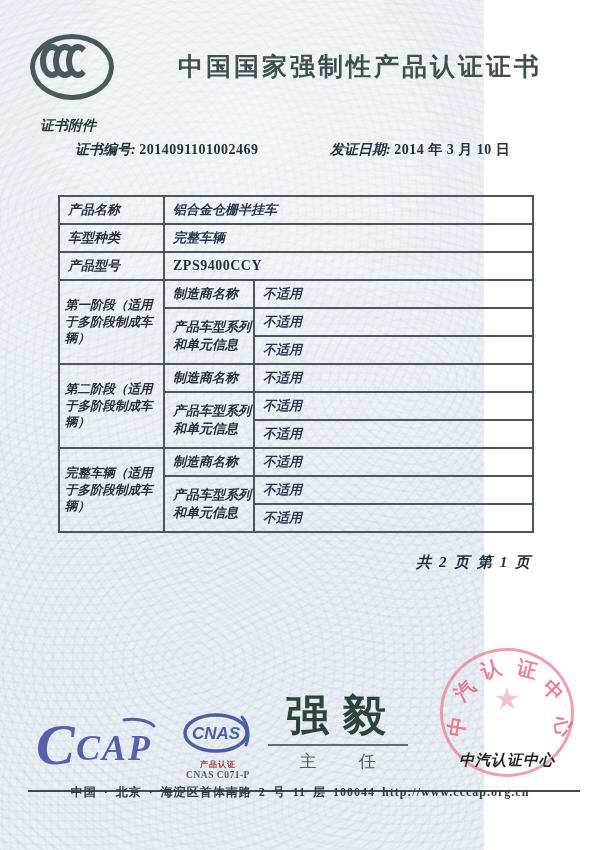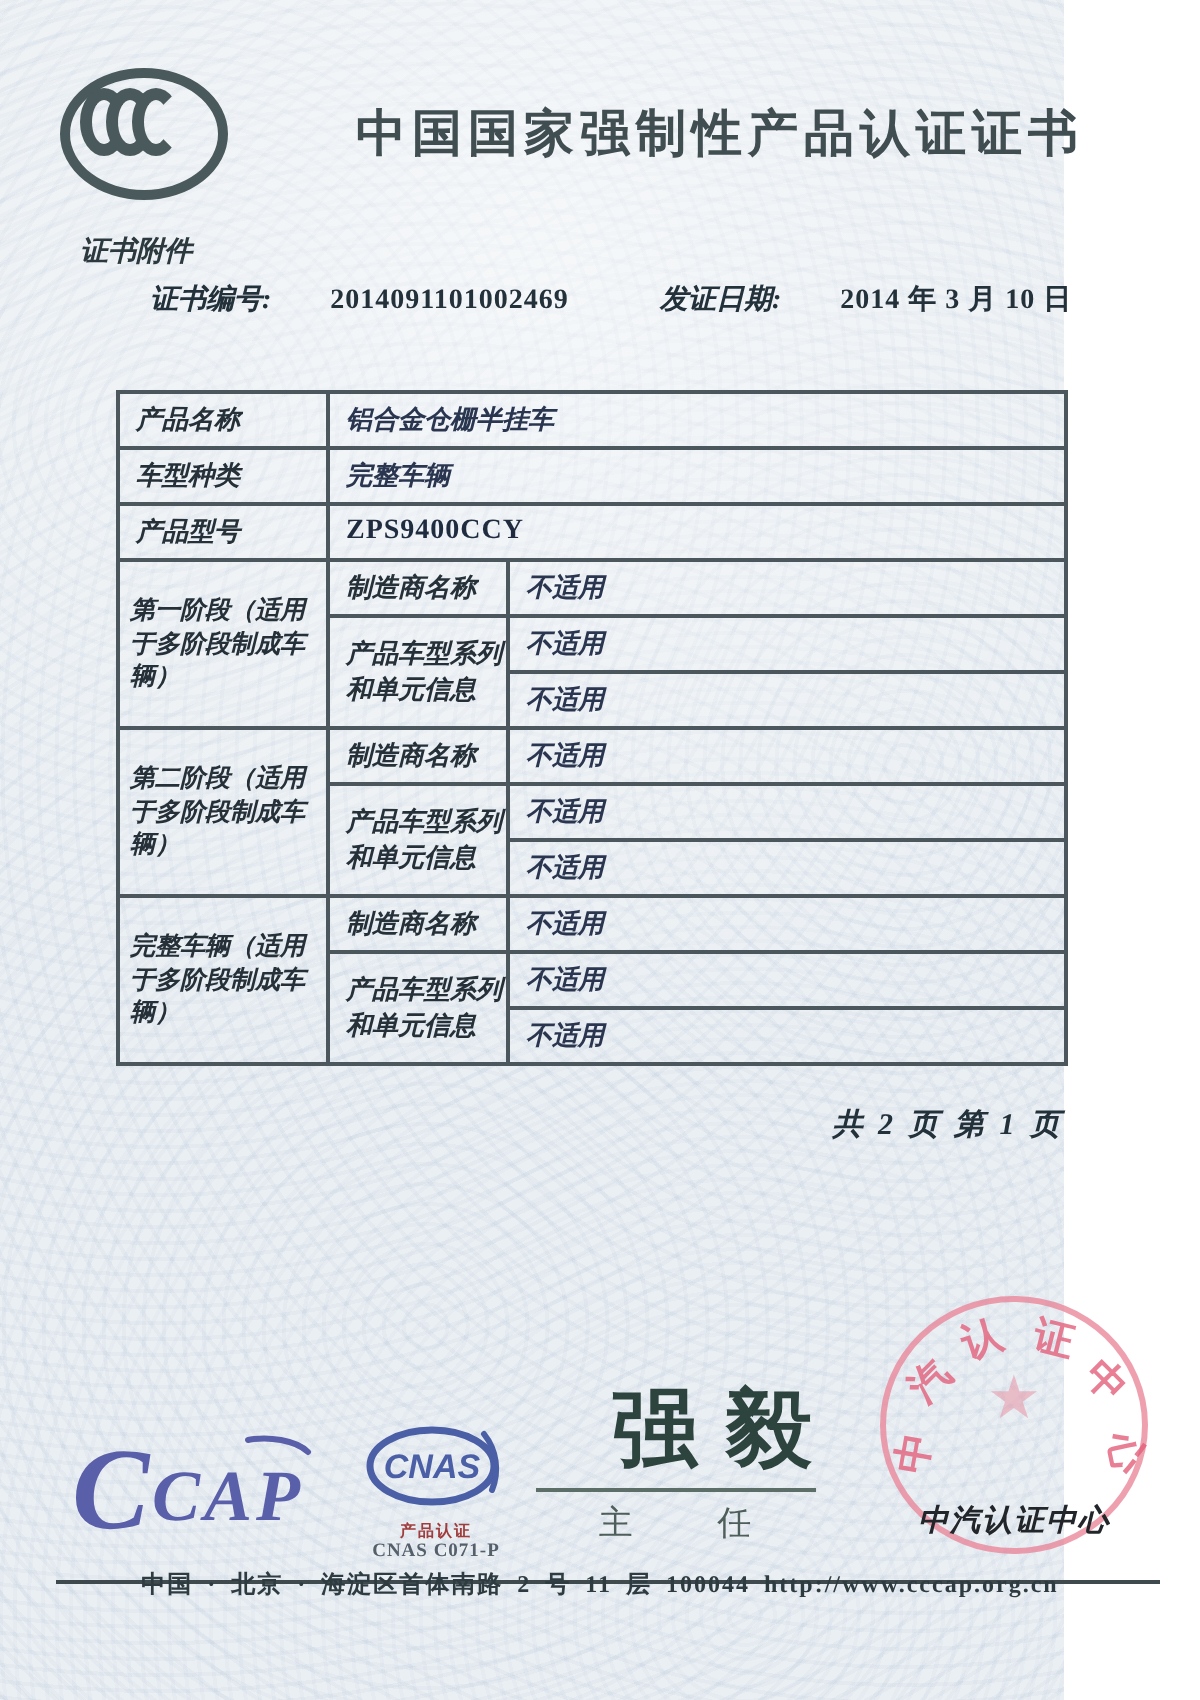--- a/index.html
+++ b/index.html
@@ -1,20 +1,20 @@
 <!DOCTYPE html>
 <html><head>
 <meta charset="utf-8">
 <style>
   * { margin: 0; padding: 0; box-sizing: border-box; }
   html, body { width: 600px; height: 850px; overflow: hidden; }
   body { font-family: "Liberation Serif", "DejaVu Serif", serif; }
 
   #page {
-    position: relative; width: 532px; height: 850px;
+    position: relative; width: 484px; height: 850px;
     background-color: #eaeff3;
     background-image:
       radial-gradient(circle at 50% 15%, rgba(255,255,255,0.55), transparent 55%),
       repeating-radial-gradient(circle at 15% 25%, rgba(148,168,198,0.08) 0 2px, transparent 2px 8px),
       repeating-radial-gradient(circle at 85% 45%, rgba(148,168,198,0.08) 0 2px, transparent 2px 9px),
       repeating-radial-gradient(circle at 40% 78%, rgba(148,168,198,0.07) 0 2px, transparent 2px 10px),
       repeating-radial-gradient(circle at 70% 95%, rgba(148,168,198,0.06) 0 2px, transparent 2px 7px);
   }
 
   
@@ -30,21 +30,21 @@
     font-size: 25px; font-weight: bold; letter-spacing: 3px;
     color: #404e52; text-align: center; }
 
   .attachment { position: absolute; left: 40px; top: 117px;
     font-size: 14px; font-weight: bold; color: #2c3a40; font-style: italic; }
 
   .meta-line { position: absolute; left: 0; top: 141px; width: 600px;
     font-size: 14px; font-weight: bold; color: #23313a; }
   .cert-no-wrap  { position: absolute; left: 75px; font-style: italic; }
   .issue-wrap    { position: absolute; left: 330px; font-style: italic; }
-  .num { font-style: normal; letter-spacing: 0.5px; margin-left: 26px; }
+  .num { font-style: normal; letter-spacing: 0.5px; }
 
   
   table.cert-table { position: absolute; left: 58px; top: 195px; width: 474px;
     border-collapse: collapse; table-layout: fixed; }
   .cert-table td { border: 2px solid #4b575c; height: 28px;
     padding: 2px 0 2px 8px; font-size: 13px; color: #253247;
     line-height: 1.35; vertical-align: middle; }
   .cert-table td.lbl { font-weight: bold; font-style: italic; color: #253038; }
   .cert-table td.stage { font-size: 12.5px; padding-left: 5px; }
   .cert-table td.val { font-style: italic; font-weight: bold; color: #2a3650; }
@@ -58,21 +58,21 @@
 
   
   .ccap { position: absolute; left: 36px; top: 716px; width: 148px; height: 52px; }
   .cnas { position: absolute; left: 178px; top: 712px; width: 80px; text-align: center; }
   .cnas-type { font-size: 8px; font-weight: bold; color: #a03c3c; letter-spacing: 1px; margin-top: 1px; }
   .cnas-code { font-size: 9.5px; font-weight: bold; color: #55606b; letter-spacing: 0.5px; }
 
   .sig-block { position: absolute; left: 256px; top: 690px; width: 164px; text-align: center; }
   .sig-name { font-size: 43px; font-weight: bold; color: #2d433d;
     letter-spacing: 14px; padding-left: 10px; line-height: 1.2;
-    font-family: "Liberation Serif", serif; text-align: right; }
+    font-family: "Liberation Serif", serif; }
   .sig-line { width: 140px; margin: 2px auto 0; border-top: 2px solid #5d6d68; }
   .sig-title { margin-top: 4px; font-size: 17px; color: #4e5f5b;
     word-spacing: 36px; letter-spacing: 1px; }
 
   
   .stamp { position: absolute; left: 440px; top: 648px; width: 134px; height: 129px;
     border: 3px solid rgba(233,128,148,0.75); border-radius: 50%; }
   .stamp-char { position: absolute; font-size: 20px; font-weight: bold;
     color: rgba(226,95,122,0.8); }
   .stamp-star { position: absolute; left: 0; right: 0; top: 30px; text-align: center;

